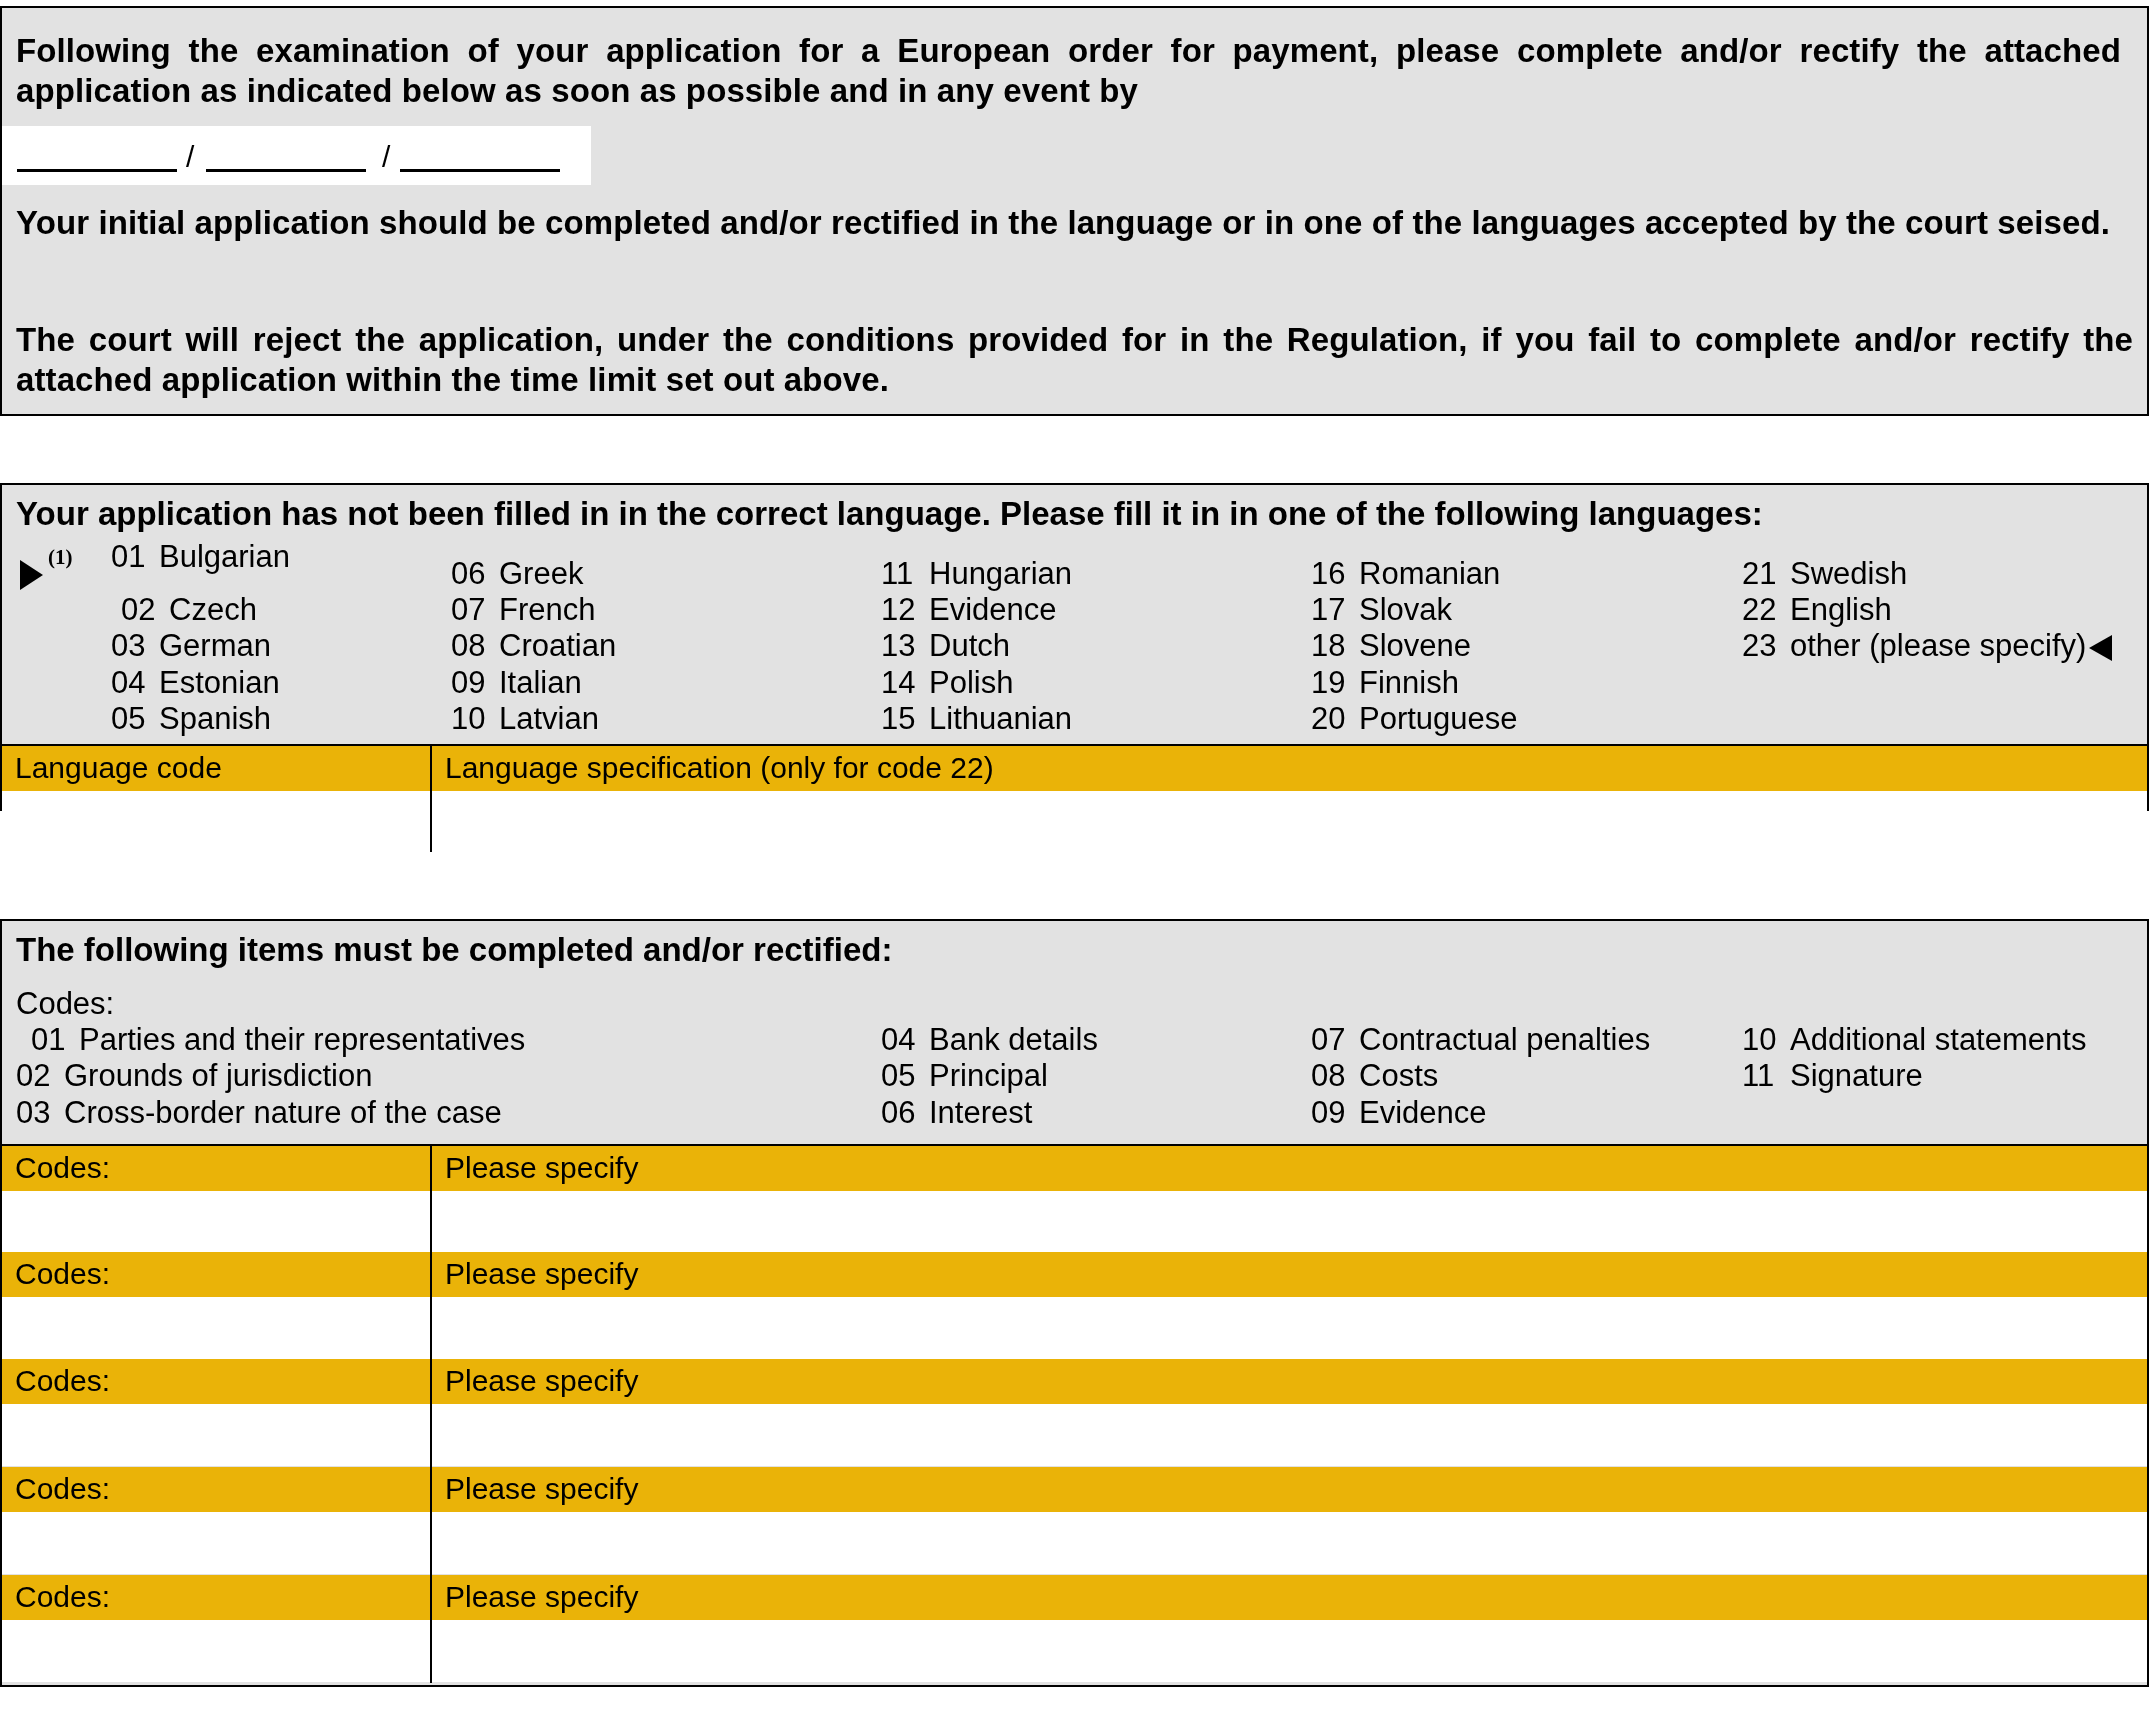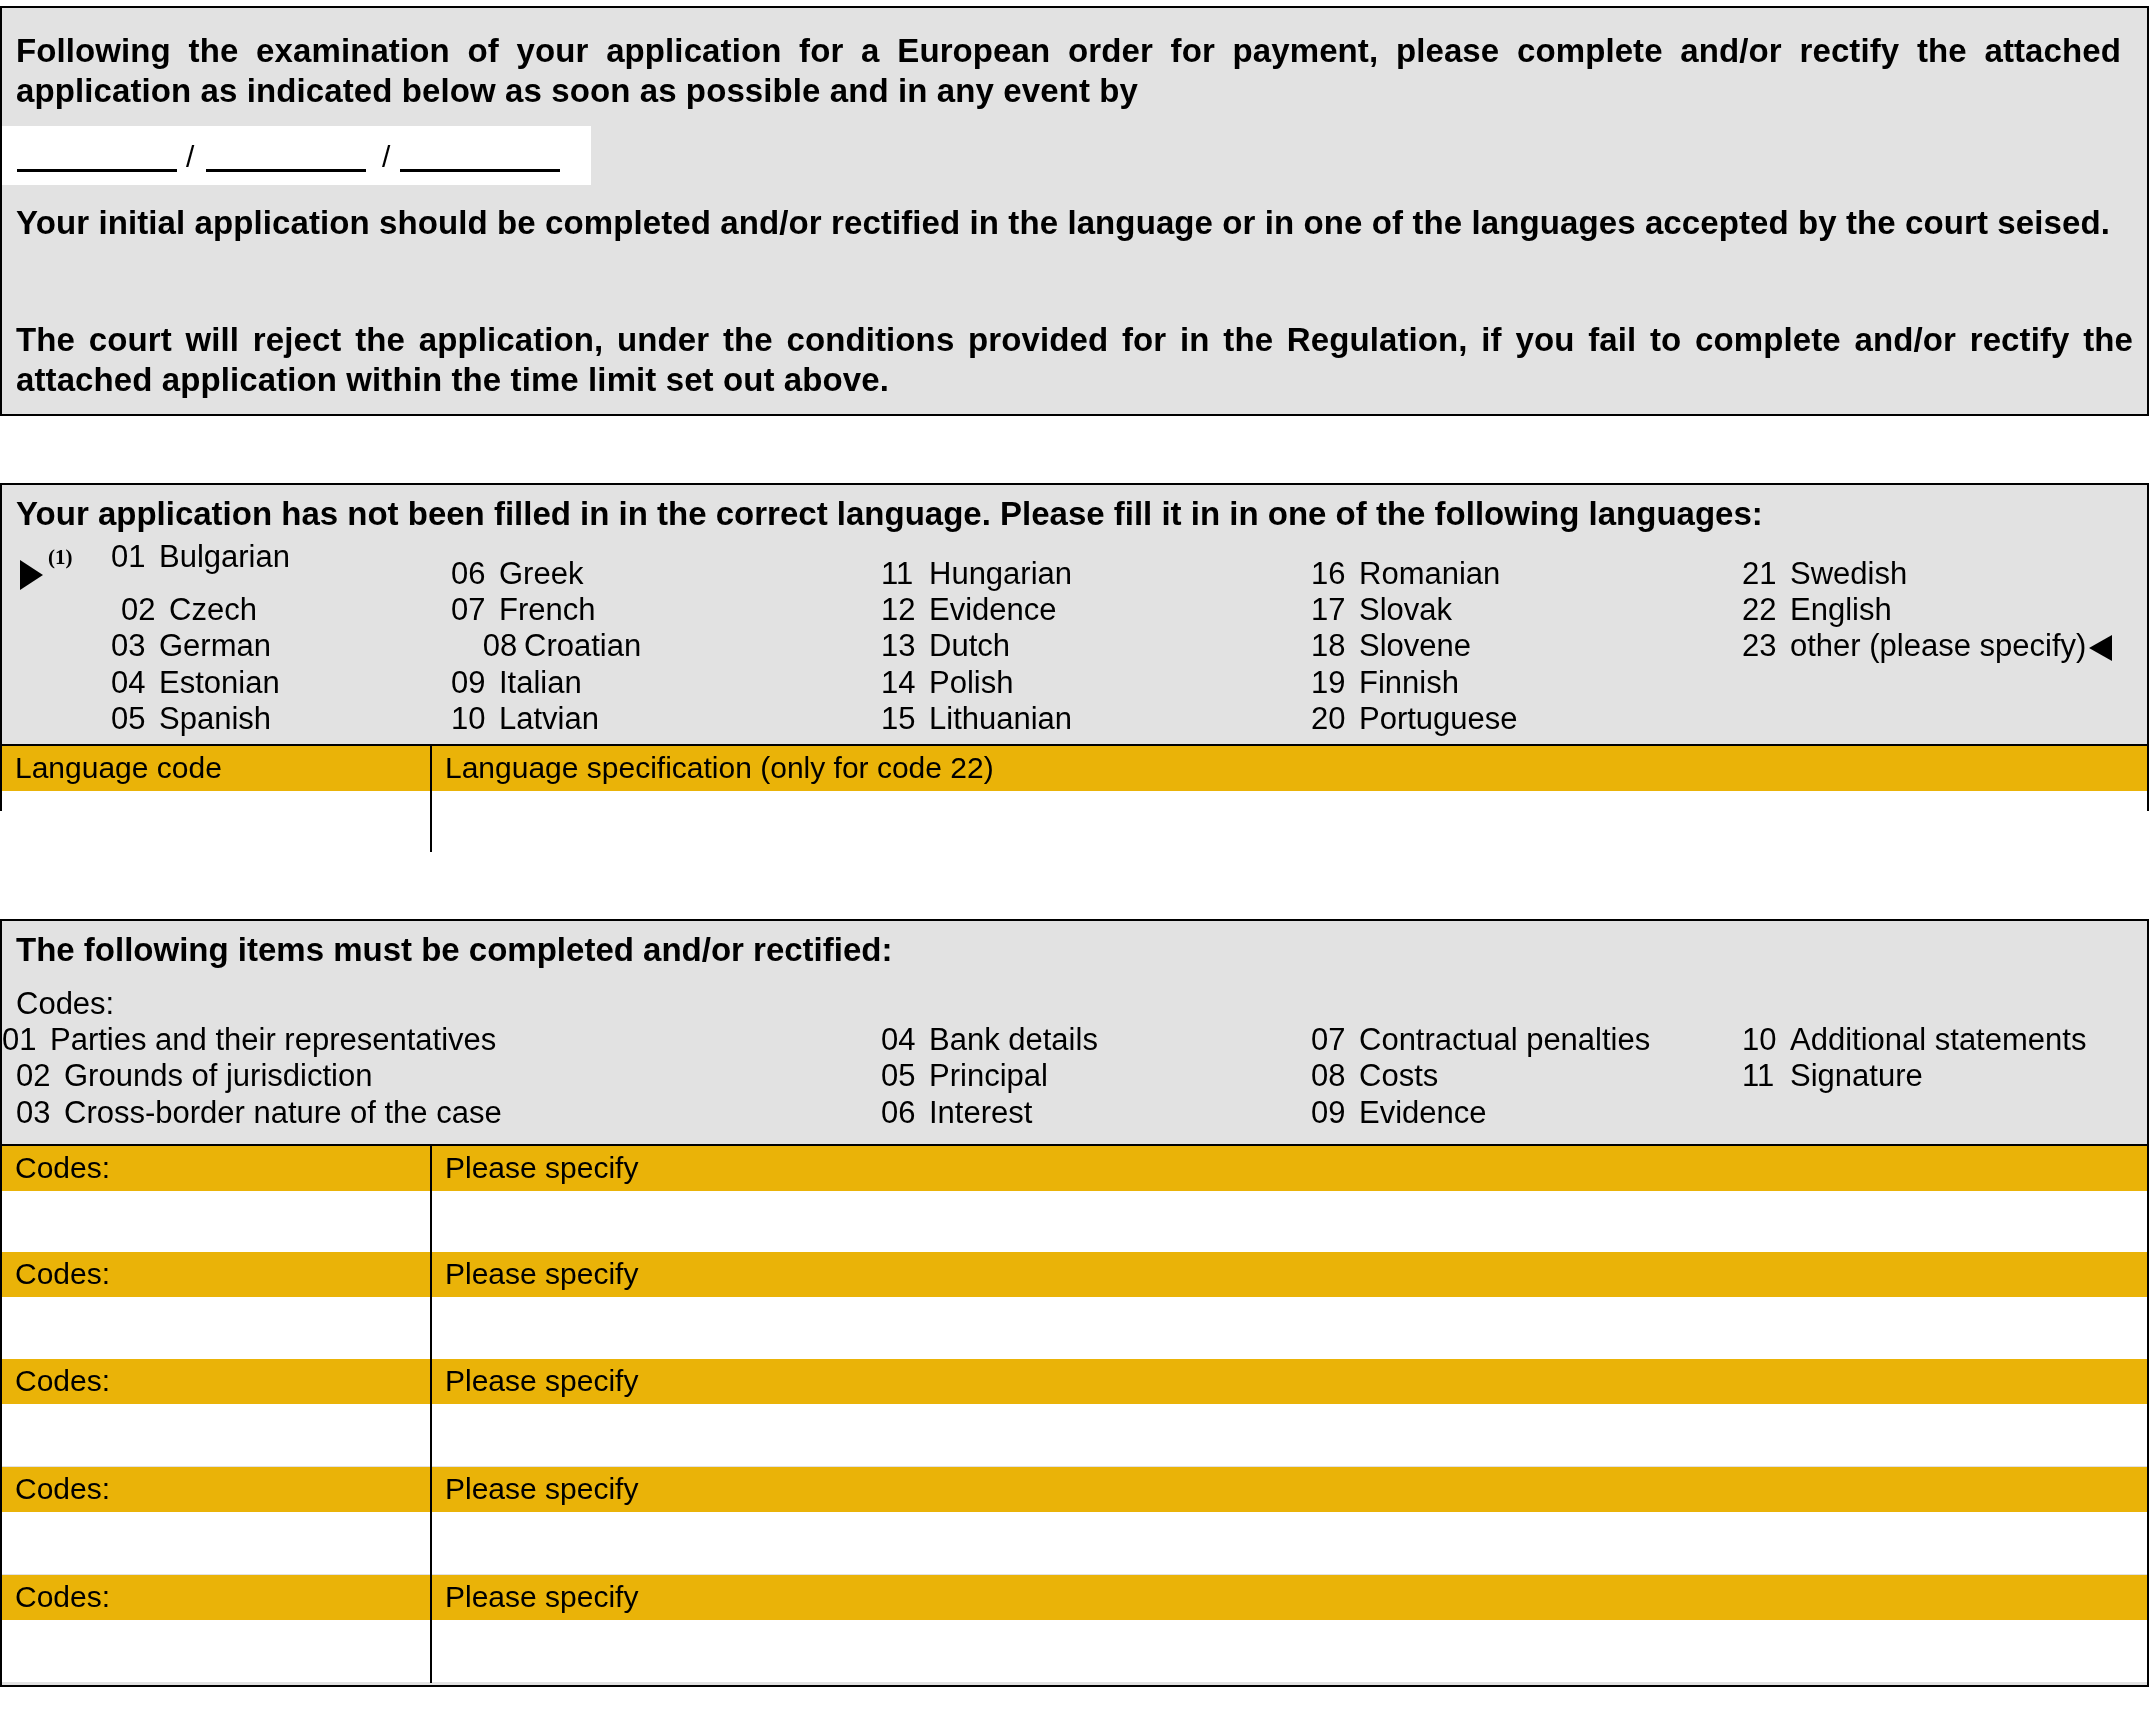--- a/index.html
+++ b/index.html
@@ -72,21 +72,21 @@
   <div class="footnote">(1)</div>
 
   <div id="lang-list">
       <div class="lang-item" style="left: 109px; top: 54px;"><span class="num">01</span><span>Bulgarian</span></div>
       <div class="lang-item" style="left: 119px; top: 107px;"><span class="num">02</span><span>Czech</span></div>
       <div class="lang-item" style="left: 109px; top: 143px;"><span class="num">03</span><span>German</span></div>
       <div class="lang-item" style="left: 109px; top: 180px;"><span class="num">04</span><span>Estonian</span></div>
       <div class="lang-item" style="left: 109px; top: 216px;"><span class="num">05</span><span>Spanish</span></div>
       <div class="lang-item" style="left: 449px; top: 71px;"><span class="num">06</span><span>Greek</span></div>
       <div class="lang-item" style="left: 449px; top: 107px;"><span class="num">07</span><span>French</span></div>
-      <div class="lang-item" style="left: 474px; top: 143px; text-align: center;"><span class="num">08</span><span>Croatian</span></div>
+      <div class="lang-item" style="left: 449px; top: 143px;"><span class="num">08</span><span>Croatian</span></div>
       <div class="lang-item" style="left: 449px; top: 180px;"><span class="num">09</span><span>Italian</span></div>
       <div class="lang-item" style="left: 449px; top: 216px;"><span class="num">10</span><span>Latvian</span></div>
       <div class="lang-item" style="left: 879px; top: 71px;"><span class="num">11</span><span>Hungarian</span></div>
       <div class="lang-item" style="left: 879px; top: 107px;"><span class="num">12</span><span>Evidence</span></div>
       <div class="lang-item" style="left: 879px; top: 143px;"><span class="num">13</span><span>Dutch</span></div>
       <div class="lang-item" style="left: 879px; top: 180px;"><span class="num">14</span><span>Polish</span></div>
       <div class="lang-item" style="left: 879px; top: 216px;"><span class="num">15</span><span>Lithuanian</span></div>
       <div class="lang-item" style="left: 1309px; top: 71px;"><span class="num">16</span><span>Romanian</span></div>
       <div class="lang-item" style="left: 1309px; top: 107px;"><span class="num">17</span><span>Slovak</span></div>
       <div class="lang-item" style="left: 1309px; top: 143px;"><span class="num">18</span><span>Slovene</span></div>
@@ -103,21 +103,21 @@
     <div class="vdiv" style="left:428px; top:0; height:106px;"></div>
     <div class="cell-label" style="left:430px; right:0; top:0;">Language specification (only for code 22)</div>
     <div class="cell-input" style="left:430px; right:0; top:45px; height:61px;"></div>
   </div>
 </div>
 
 <div id="box3" class="box">
   <div class="heading">The following items must be completed and/or rectified:</div>
   <div class="codes-label">Codes:</div>
   <div id="code-list">
-      <div class="code-item" style="left: 0; top: 101px;"><span class="num">01</span><span>Parties and their representatives</span></div>
+      <div class="code-item" style="left: 29px; top: 101px;"><span class="num">01</span><span>Parties and their representatives</span></div>
       <div class="code-item" style="left: 14px; top: 137px;"><span class="num">02</span><span>Grounds of jurisdiction</span></div>
       <div class="code-item" style="left: 14px; top: 174px;"><span class="num">03</span><span>Cross-border nature of the case</span></div>
       <div class="code-item" style="left: 879px; top: 101px;"><span class="num">04</span><span>Bank details</span></div>
       <div class="code-item" style="left: 879px; top: 137px;"><span class="num">05</span><span>Principal</span></div>
       <div class="code-item" style="left: 879px; top: 174px;"><span class="num">06</span><span>Interest</span></div>
       <div class="code-item" style="left: 1309px; top: 101px;"><span class="num">07</span><span>Contractual penalties</span></div>
       <div class="code-item" style="left: 1309px; top: 137px;"><span class="num">08</span><span>Costs</span></div>
       <div class="code-item" style="left: 1309px; top: 174px;"><span class="num">09</span><span>Evidence</span></div>
       <div class="code-item" style="left: 1740px; top: 101px;"><span class="num">10</span><span>Additional statements</span></div>
       <div class="code-item" style="left: 1740px; top: 137px;"><span class="num">11</span><span>Signature</span></div>

